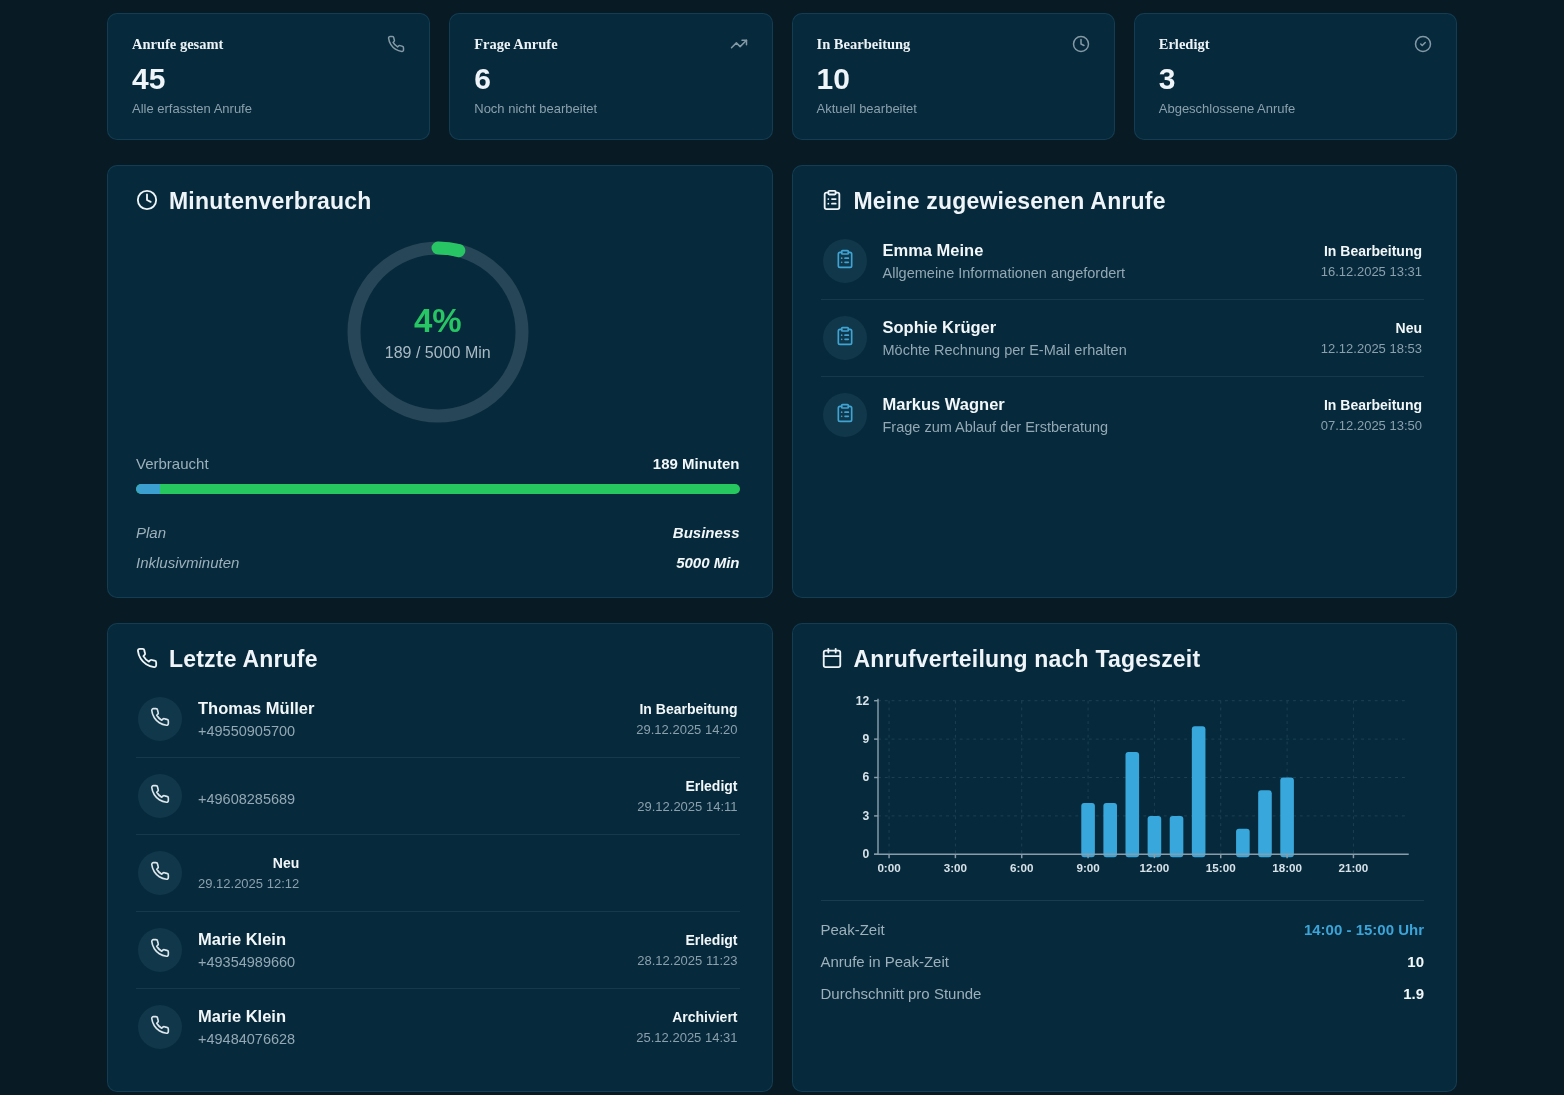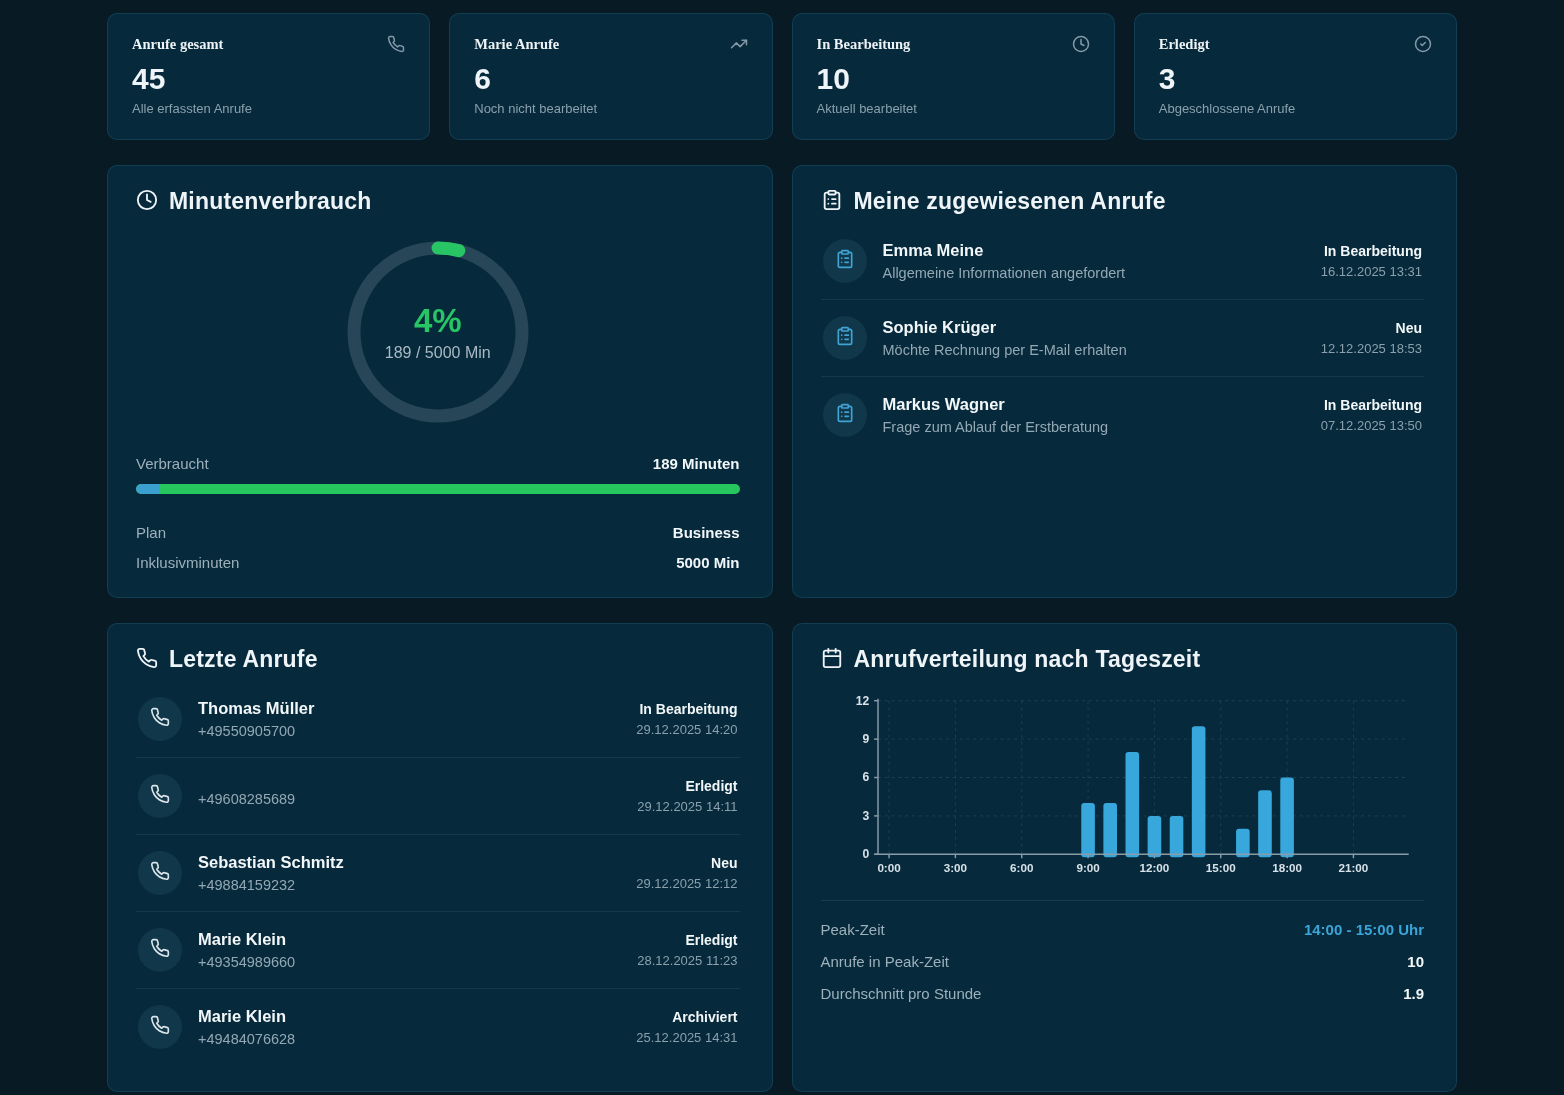--- a/index.html
+++ b/index.html
@@ -42,21 +42,21 @@
   .ring-box svg { width:190px; height:190px; transform:rotate(-90deg); }
   .ring-center { position:absolute; inset:0; display:flex; flex-direction:column; align-items:center; justify-content:center; gap:4px; }
   .ring-pct { font-size:33px; font-weight:700; color:#27c563; }
   .ring-sub { font-size:16px; color:#a9bac4; }
   .kv-row { display:flex; justify-content:space-between; align-items:baseline; }
   .kv-label { font-size:15px; color:#9db0bb; }
   .kv-value { font-size:15px; font-weight:700; color:#f2f7f9; }
   .used-row { margin-top:28px; }
   .bar-track { margin-top:12px; height:10px; border-radius:6px; background:#27c75f; overflow:hidden; display:flex; }
   .bar-used { height:100%; background:#3b9fd0; border-radius:6px 0 0 6px; }
-  .plan-rows { margin-top:30px; display:flex; flex-direction:column; gap:13px; }
+  .plan-rows { margin-top:30px; display:flex; flex-direction:column; gap:13px;font-style:italic; }
 
   
   .list { margin-top:8px; }
   .list-item {
     display:flex; align-items:center; gap:16px;
     padding:16px 2px;
     border-bottom:1px solid rgba(173,205,224,0.10);
     cursor:pointer;
   }
   .list-item:last-child { border-bottom:none; }
@@ -101,21 +101,21 @@
               <path d="M22 16.92v3a2 2 0 0 1-2.18 2 19.79 19.79 0 0 1-8.63-3.07 19.5 19.5 0 0 1-6-6 19.79 19.79 0 0 1-3.07-8.67A2 2 0 0 1 4.11 2h3a2 2 0 0 1 2 1.72 12.84 12.84 0 0 0 .7 2.81 2 2 0 0 1-.45 2.11L8.09 9.91a16 16 0 0 0 6 6l1.27-1.27a2 2 0 0 1 2.11-.45 12.84 12.84 0 0 0 2.81.7A2 2 0 0 1 22 16.92z"></path>
             </svg>
         </span>
       </div>
       <div class="stat-value">45</div>
       <div class="stat-sub">Alle erfassten Anrufe</div>
     </div>
 
     <div class="card stat-card">
       <div class="stat-head">
-        <span class="stat-label">Marie Anrufe</span>
+        <span class="stat-label">Frage Anrufe</span>
         <span class="stat-icon">
           <svg viewBox="0 0 24 24" fill="none" stroke="currentColor" stroke-width="2" stroke-linecap="round" stroke-linejoin="round">
               <polyline points="22 7 13.5 15.5 8.5 10.5 2 17"></polyline>
               <polyline points="16 7 22 7 22 13"></polyline>
             </svg>
         </span>
       </div>
       <div class="stat-value">6</div>
       <div class="stat-sub">Noch nicht bearbeitet</div>
     </div>
@@ -325,24 +325,20 @@
             <div class="li-right">
               <div class="li-status">Erledigt</div>
               <div class="li-date">29.12.2025 14:11</div>
             </div>
           </div>
           <div class="list-item">
             <div class="avatar">
               <span class="avatar-phone"><svg viewBox="0 0 24 24" fill="none" stroke="currentColor" stroke-width="2" stroke-linecap="round" stroke-linejoin="round">
                   <path d="M22 16.92v3a2 2 0 0 1-2.18 2 19.79 19.79 0 0 1-8.63-3.07 19.5 19.5 0 0 1-6-6 19.79 19.79 0 0 1-3.07-8.67A2 2 0 0 1 4.11 2h3a2 2 0 0 1 2 1.72 12.84 12.84 0 0 0 .7 2.81 2 2 0 0 1-.45 2.11L8.09 9.91a16 16 0 0 0 6 6l1.27-1.27a2 2 0 0 1 2.11-.45 12.84 12.84 0 0 0 2.81.7A2 2 0 0 1 22 16.92z"></path>
                 </svg></span>
-            </div>
-            <div class="li-main">
-              <div class="li-name">Sebastian Schmitz</div>
-              <div class="li-sub">+49884159232</div>
             </div>
             <div class="li-right">
               <div class="li-status">Neu</div>
               <div class="li-date">29.12.2025 12:12</div>
             </div>
           </div>
           <div class="list-item">
             <div class="avatar">
               <span class="avatar-phone"><svg viewBox="0 0 24 24" fill="none" stroke="currentColor" stroke-width="2" stroke-linecap="round" stroke-linejoin="round">
                   <path d="M22 16.92v3a2 2 0 0 1-2.18 2 19.79 19.79 0 0 1-8.63-3.07 19.5 19.5 0 0 1-6-6 19.79 19.79 0 0 1-3.07-8.67A2 2 0 0 1 4.11 2h3a2 2 0 0 1 2 1.72 12.84 12.84 0 0 0 .7 2.81 2 2 0 0 1-.45 2.11L8.09 9.91a16 16 0 0 0 6 6l1.27-1.27a2 2 0 0 1 2.11-.45 12.84 12.84 0 0 0 2.81.7A2 2 0 0 1 22 16.92z"></path>

